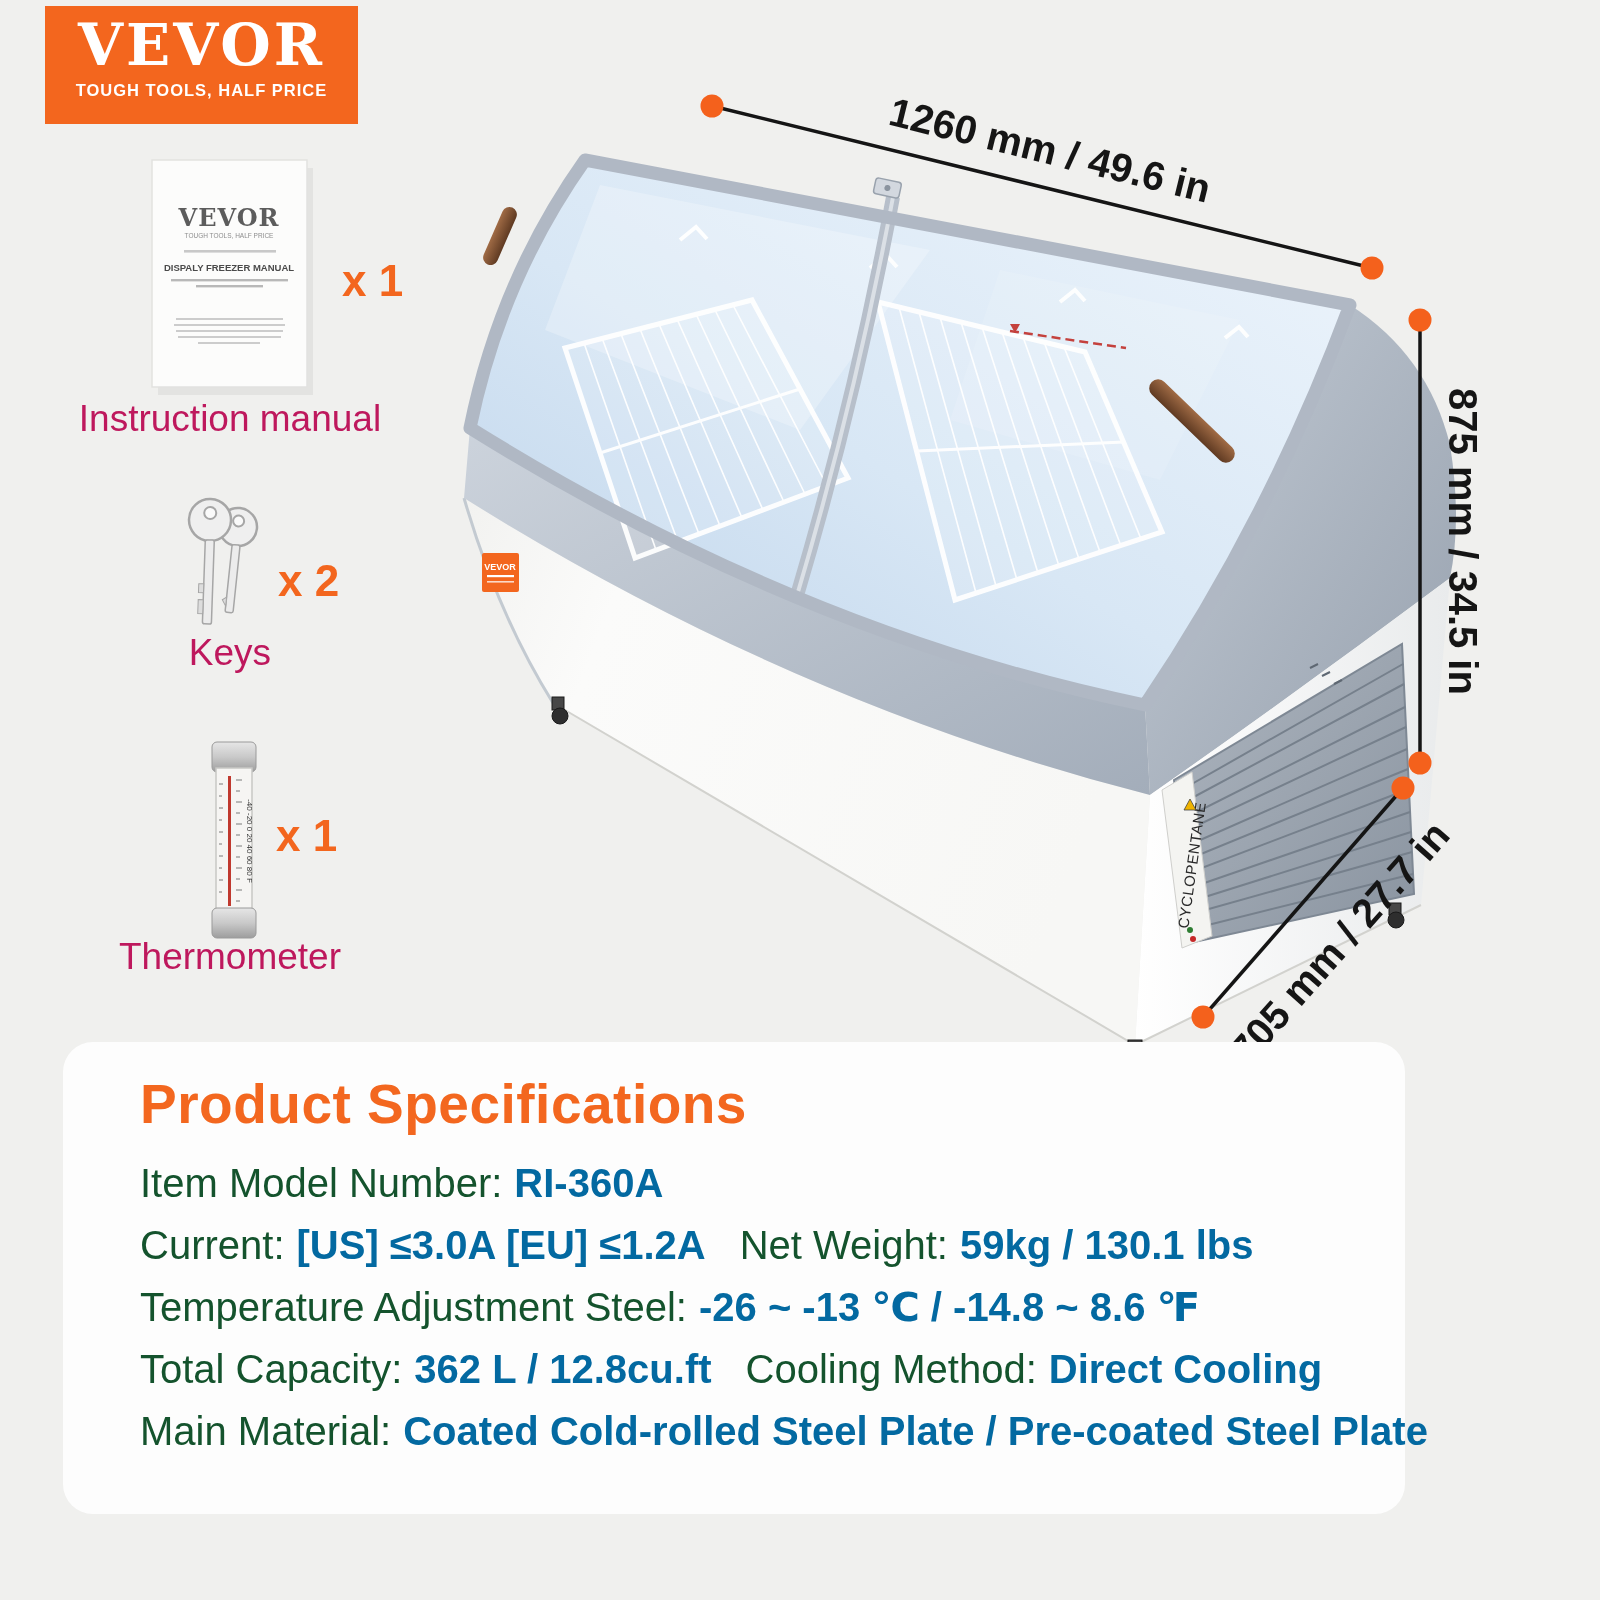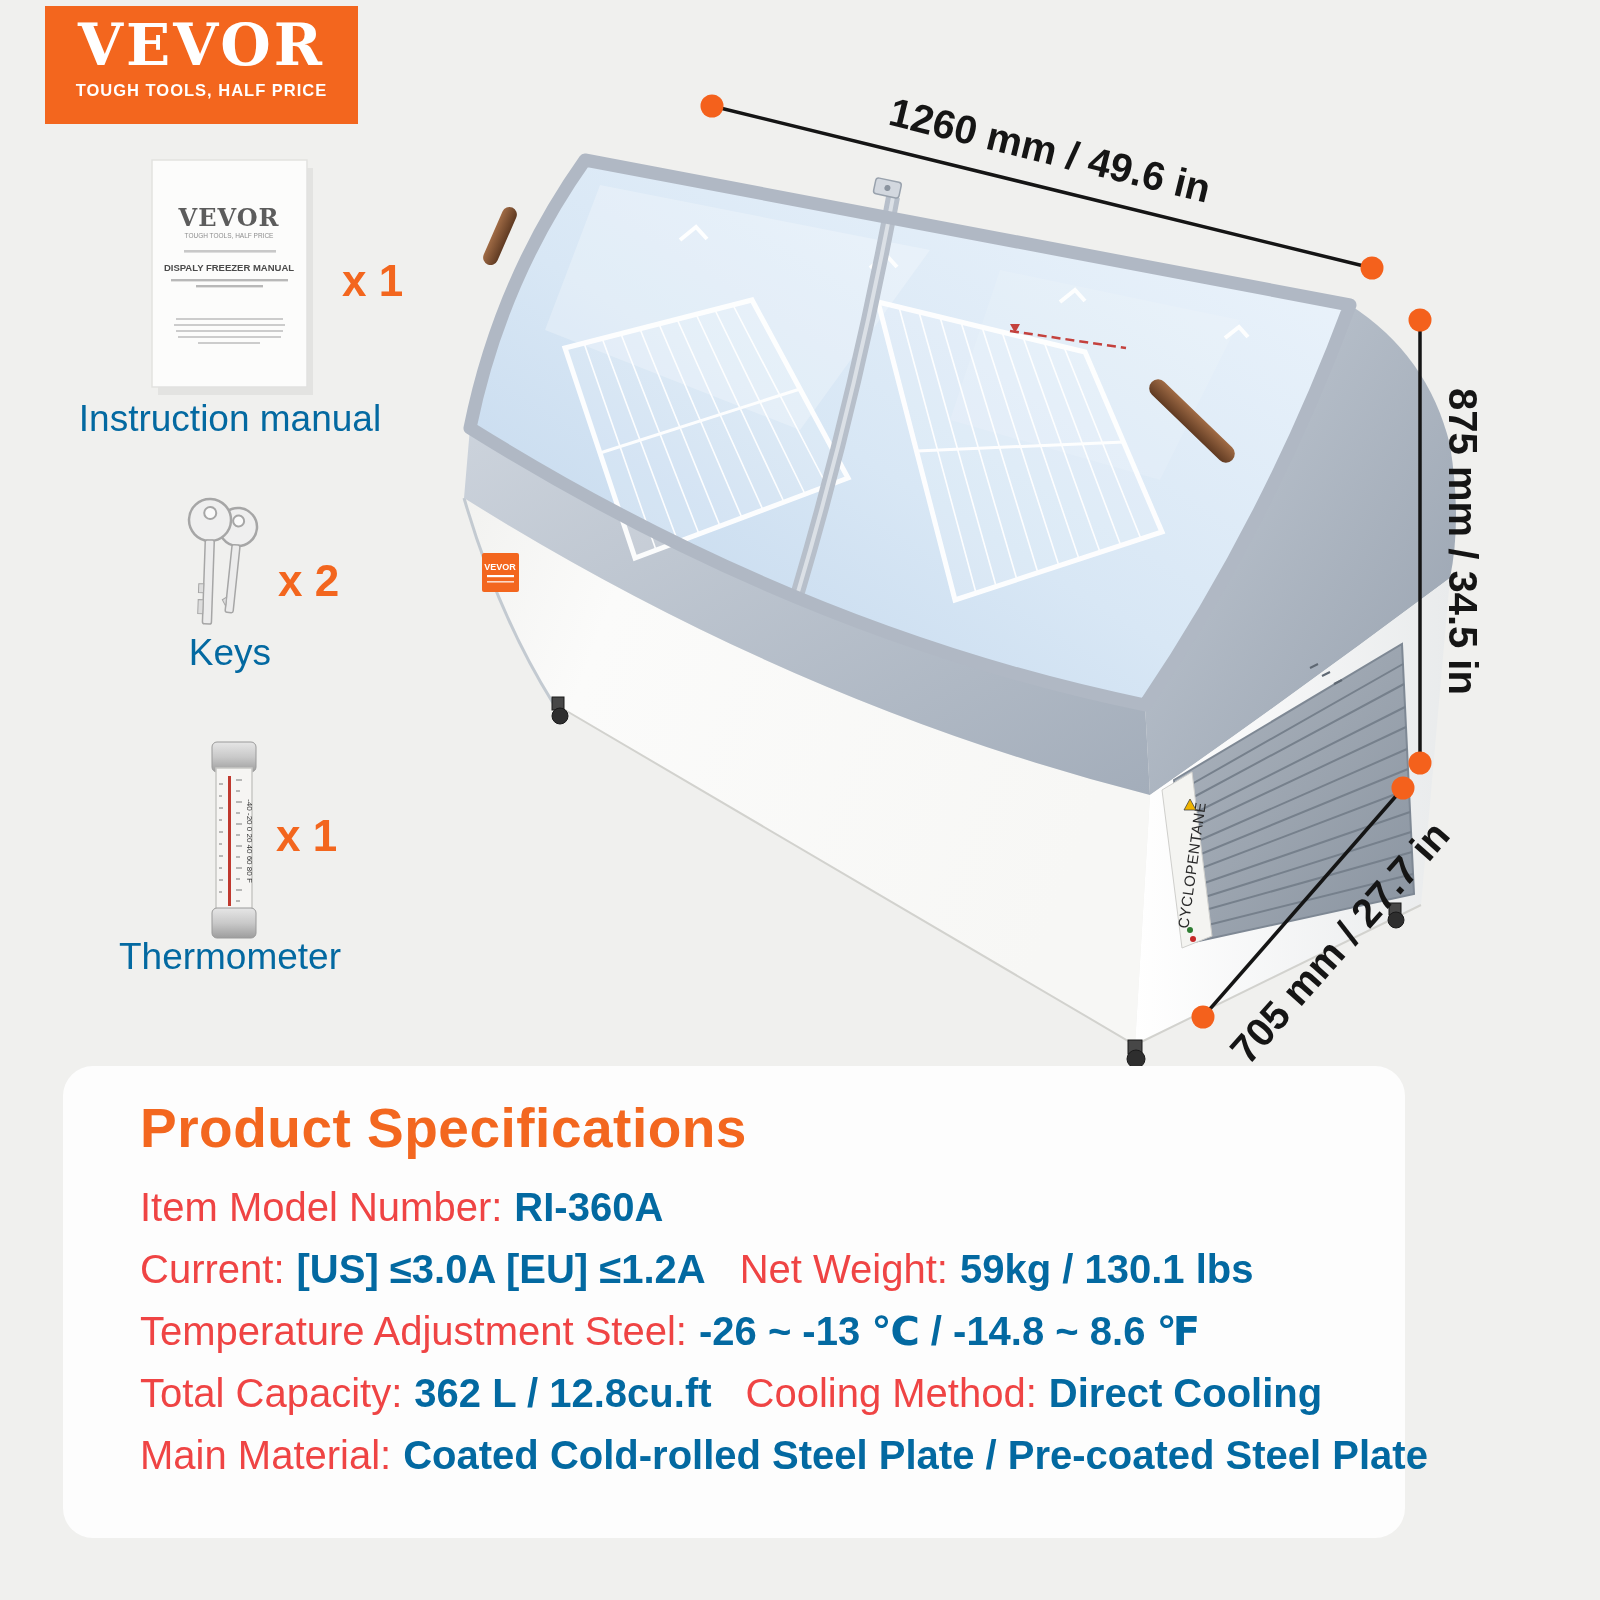--- a/index.html
+++ b/index.html
@@ -4,32 +4,32 @@
 <style>
   html,body{margin:0;padding:0;}
   body{width:1600px;height:1600px;background:#f0f0ee;font-family:"Liberation Sans","DejaVu Sans",sans-serif;}
   .stage{position:relative;width:1600px;height:1600px;overflow:hidden;background:#f0f0ee;}
   .abs{position:absolute;}
   
   .logo{left:45px;top:6px;width:313px;height:118px;background:#f3661e;color:#fff;text-align:center;}
   .logo .word{font-family:"DejaVu Serif","Liberation Serif",serif;font-weight:bold;font-size:58px;letter-spacing:3px;line-height:1;margin-top:10px;}
   .logo .tag{font-size:16.5px;font-weight:bold;letter-spacing:1px;margin-top:7px;}
   
-  .acc-label{left:40px;width:380px;text-align:center;font-size:37px;color:#0369a1;}
+  .acc-label{left:40px;width:380px;text-align:center;font-size:37px;color:#be185d;}
   .qty{font-size:44px;font-weight:bold;color:#f3661e;white-space:nowrap;text-align:center;}
   
   .dim{font-size:40px;font-weight:bold;color:#151515;text-align:center;white-space:nowrap;}
   .dim-w{left:800px;top:128px;width:500px;transform:rotate(13.8deg);}
   .dim-h{left:1292px;top:519px;width:340px;transform:rotate(90deg);}
   .dim-d{left:1170px;top:920px;width:340px;transform:rotate(-48.5deg);}
   
-  .panel{left:63px;top:1066px;width:1342px;height:472px;background:#fdfdfd;border-radius:30px;padding:30px 0 0 77px;box-sizing:border-box;}
+  .panel{left:63px;top:1042px;width:1342px;height:472px;background:#fdfdfd;border-radius:30px;padding:30px 0 0 77px;box-sizing:border-box;}
   .panel h1{margin:0 0 16px 0;font-size:55px;color:#f3671f;font-weight:bold;letter-spacing:0.5px;}
   .spec-row{font-size:40px;line-height:62px;white-space:nowrap;}
-  .lbl{color:#ef4444;}
+  .lbl{color:#14532d;}
   .val{color:#0369a1;font-weight:bold;}
   .val{margin-left:12px;}
   .gap2{margin-left:34px;}
   svg{position:absolute;left:0;top:0;}
 </style>
 </head>
 <body>
 
 <div class="stage">
 

